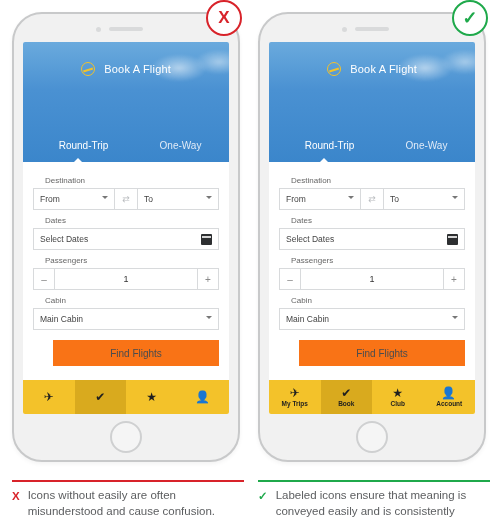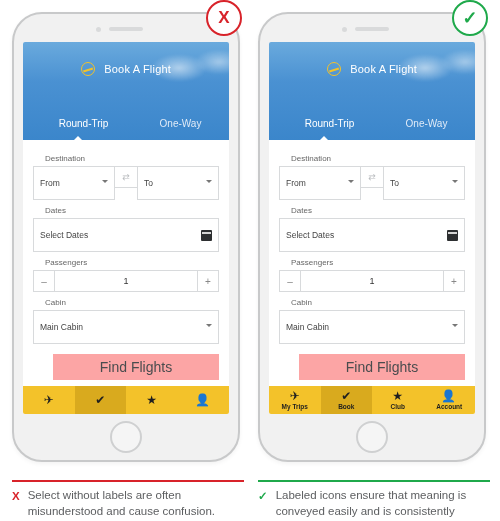--- a/index.html
+++ b/index.html
@@ -51,34 +51,34 @@
   .tabsrow .tab.active::after{
     content:""; position:absolute; bottom:-1px; left:50%; transform:translateX(-50%);
     border:5px solid transparent; border-bottom-color:#fff;
   }
 
   .form { flex:1; padding:8px 10px 6px; font-size:9px; color:#333; }
   .lbl { font-size:8px; color:#666; margin:6px 12px 3px; }
   .row { display:flex; gap:0; align-items:stretch; }
   .field {
     height:22px; border:1px solid #d8dadc; background:#fff; display:flex; align-items:center;
-    padding:16px 6px; font-size:8.5px; color:#444; flex:1; position:relative;
+    padding:8px 6px; font-size:8.5px; color:#444; flex:1; position:relative;
   }
   .field.sel::after{
     content:""; position:absolute; right:6px; top:50%; transform:translateY(-50%);
     border:3px solid transparent; border-top-color:#777;
   }
   .swap { width:22px; height:22px; border:1px solid #d8dadc; border-left:none; border-right:none;
     display:flex; align-items:center; justify-content:center; font-size:9px; color:#b9bcbf; }
   .calicon { margin-left:auto; width:11px; height:11px; background:#2d2f31; border-radius:1px; position:relative; }
   .calicon::before{ content:""; position:absolute; top:2px; left:1px; right:1px; height:2px; background:#fff; opacity:.8;}
   .stepper { display:flex; }
   .stepper .btn { width:22px; height:22px; border:1px solid #d8dadc; display:flex; align-items:center; justify-content:center; color:#888; cursor:pointer; font-size:10px;}
   .stepper .val { flex:1; height:22px; border-top:1px solid #d8dadc; border-bottom:1px solid #d8dadc; display:flex; align-items:center; justify-content:center; }
-  .cta { margin-top:10px; height:26px; background:#fca5a5; color:#4a4c4e; display:flex; align-items:center; justify-content:center; font-size:14px; cursor:pointer;margin-left:20px; }
+  .cta { margin-top:10px; height:26px; background:#f97316; color:#4a4c4e; display:flex; align-items:center; justify-content:center; font-size:10px; cursor:pointer;margin-left:20px; }
 
   .nav { height:34px; background:#f3c22a; display:flex; }
   .nav .item { flex:1; display:flex; flex-direction:column; align-items:center; justify-content:center; gap:1px; cursor:pointer; }
   .nav .item.active { background:#d9aa1e; }
   .nav .icn { font-size:12px; color:#1f1f1f; line-height:1; }
   .nav .txt { font-size:6.5px; color:#1f1f1f; font-weight:600; }
 
   .badge { position:absolute; top:0; width:36px; height:36px; border-radius:50%; background:#fff;
     display:flex; align-items:center; justify-content:center; font-weight:700; z-index:5; }
   .badge.bad  { left:206px; border:2.5px solid #d8232a; color:#d8232a; font-size:17px; }
@@ -240,20 +240,20 @@
           <span class="txt">Account</span>
         </div>
       </div>
 
     </div>
     <div class="homebtn"></div>
   </div>
 
   <div class="caption left">
     <span class="mark">X</span>
-    <span>Select without labels are often misunderstood and cause confusion.</span>
+    <span>Icons without easily are often misunderstood and cause confusion.</span>
   </div>
   <div class="caption right">
     <span class="mark">✓</span>
     <span>Labeled icons ensure that meaning is conveyed easily and is consistently understood.</span>
   </div>
 
 </div>
 
 </body></html>

